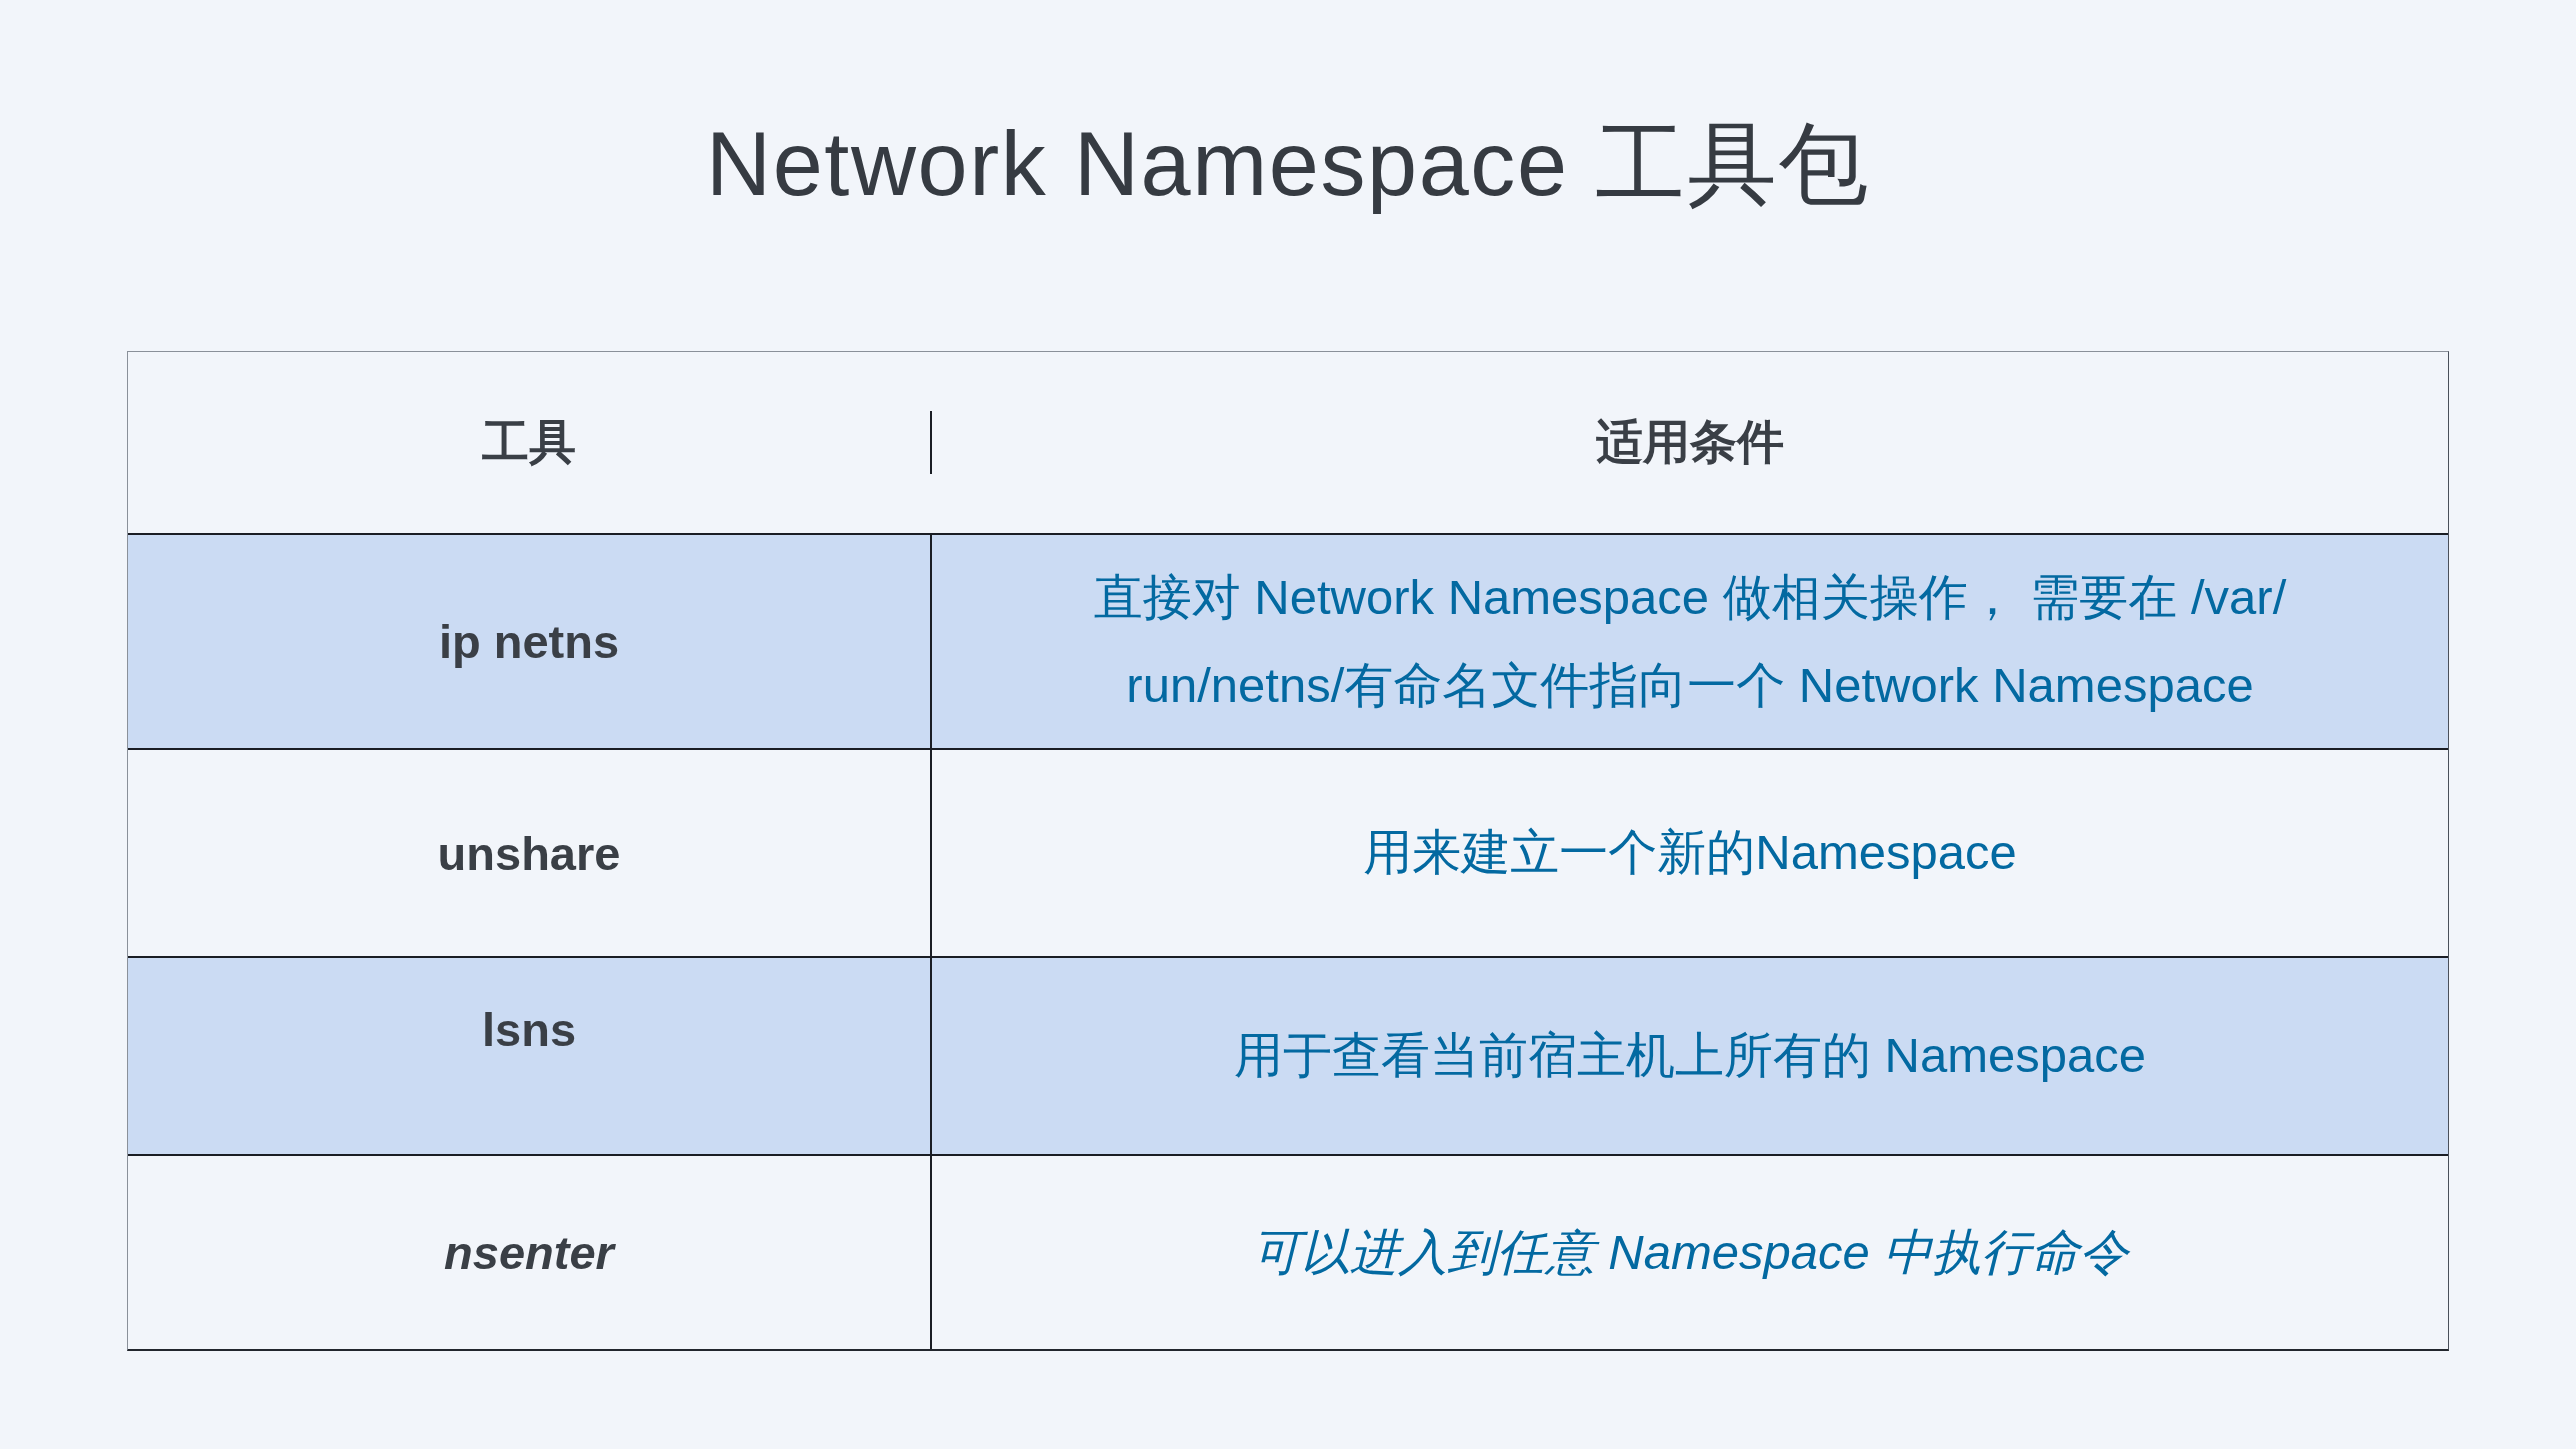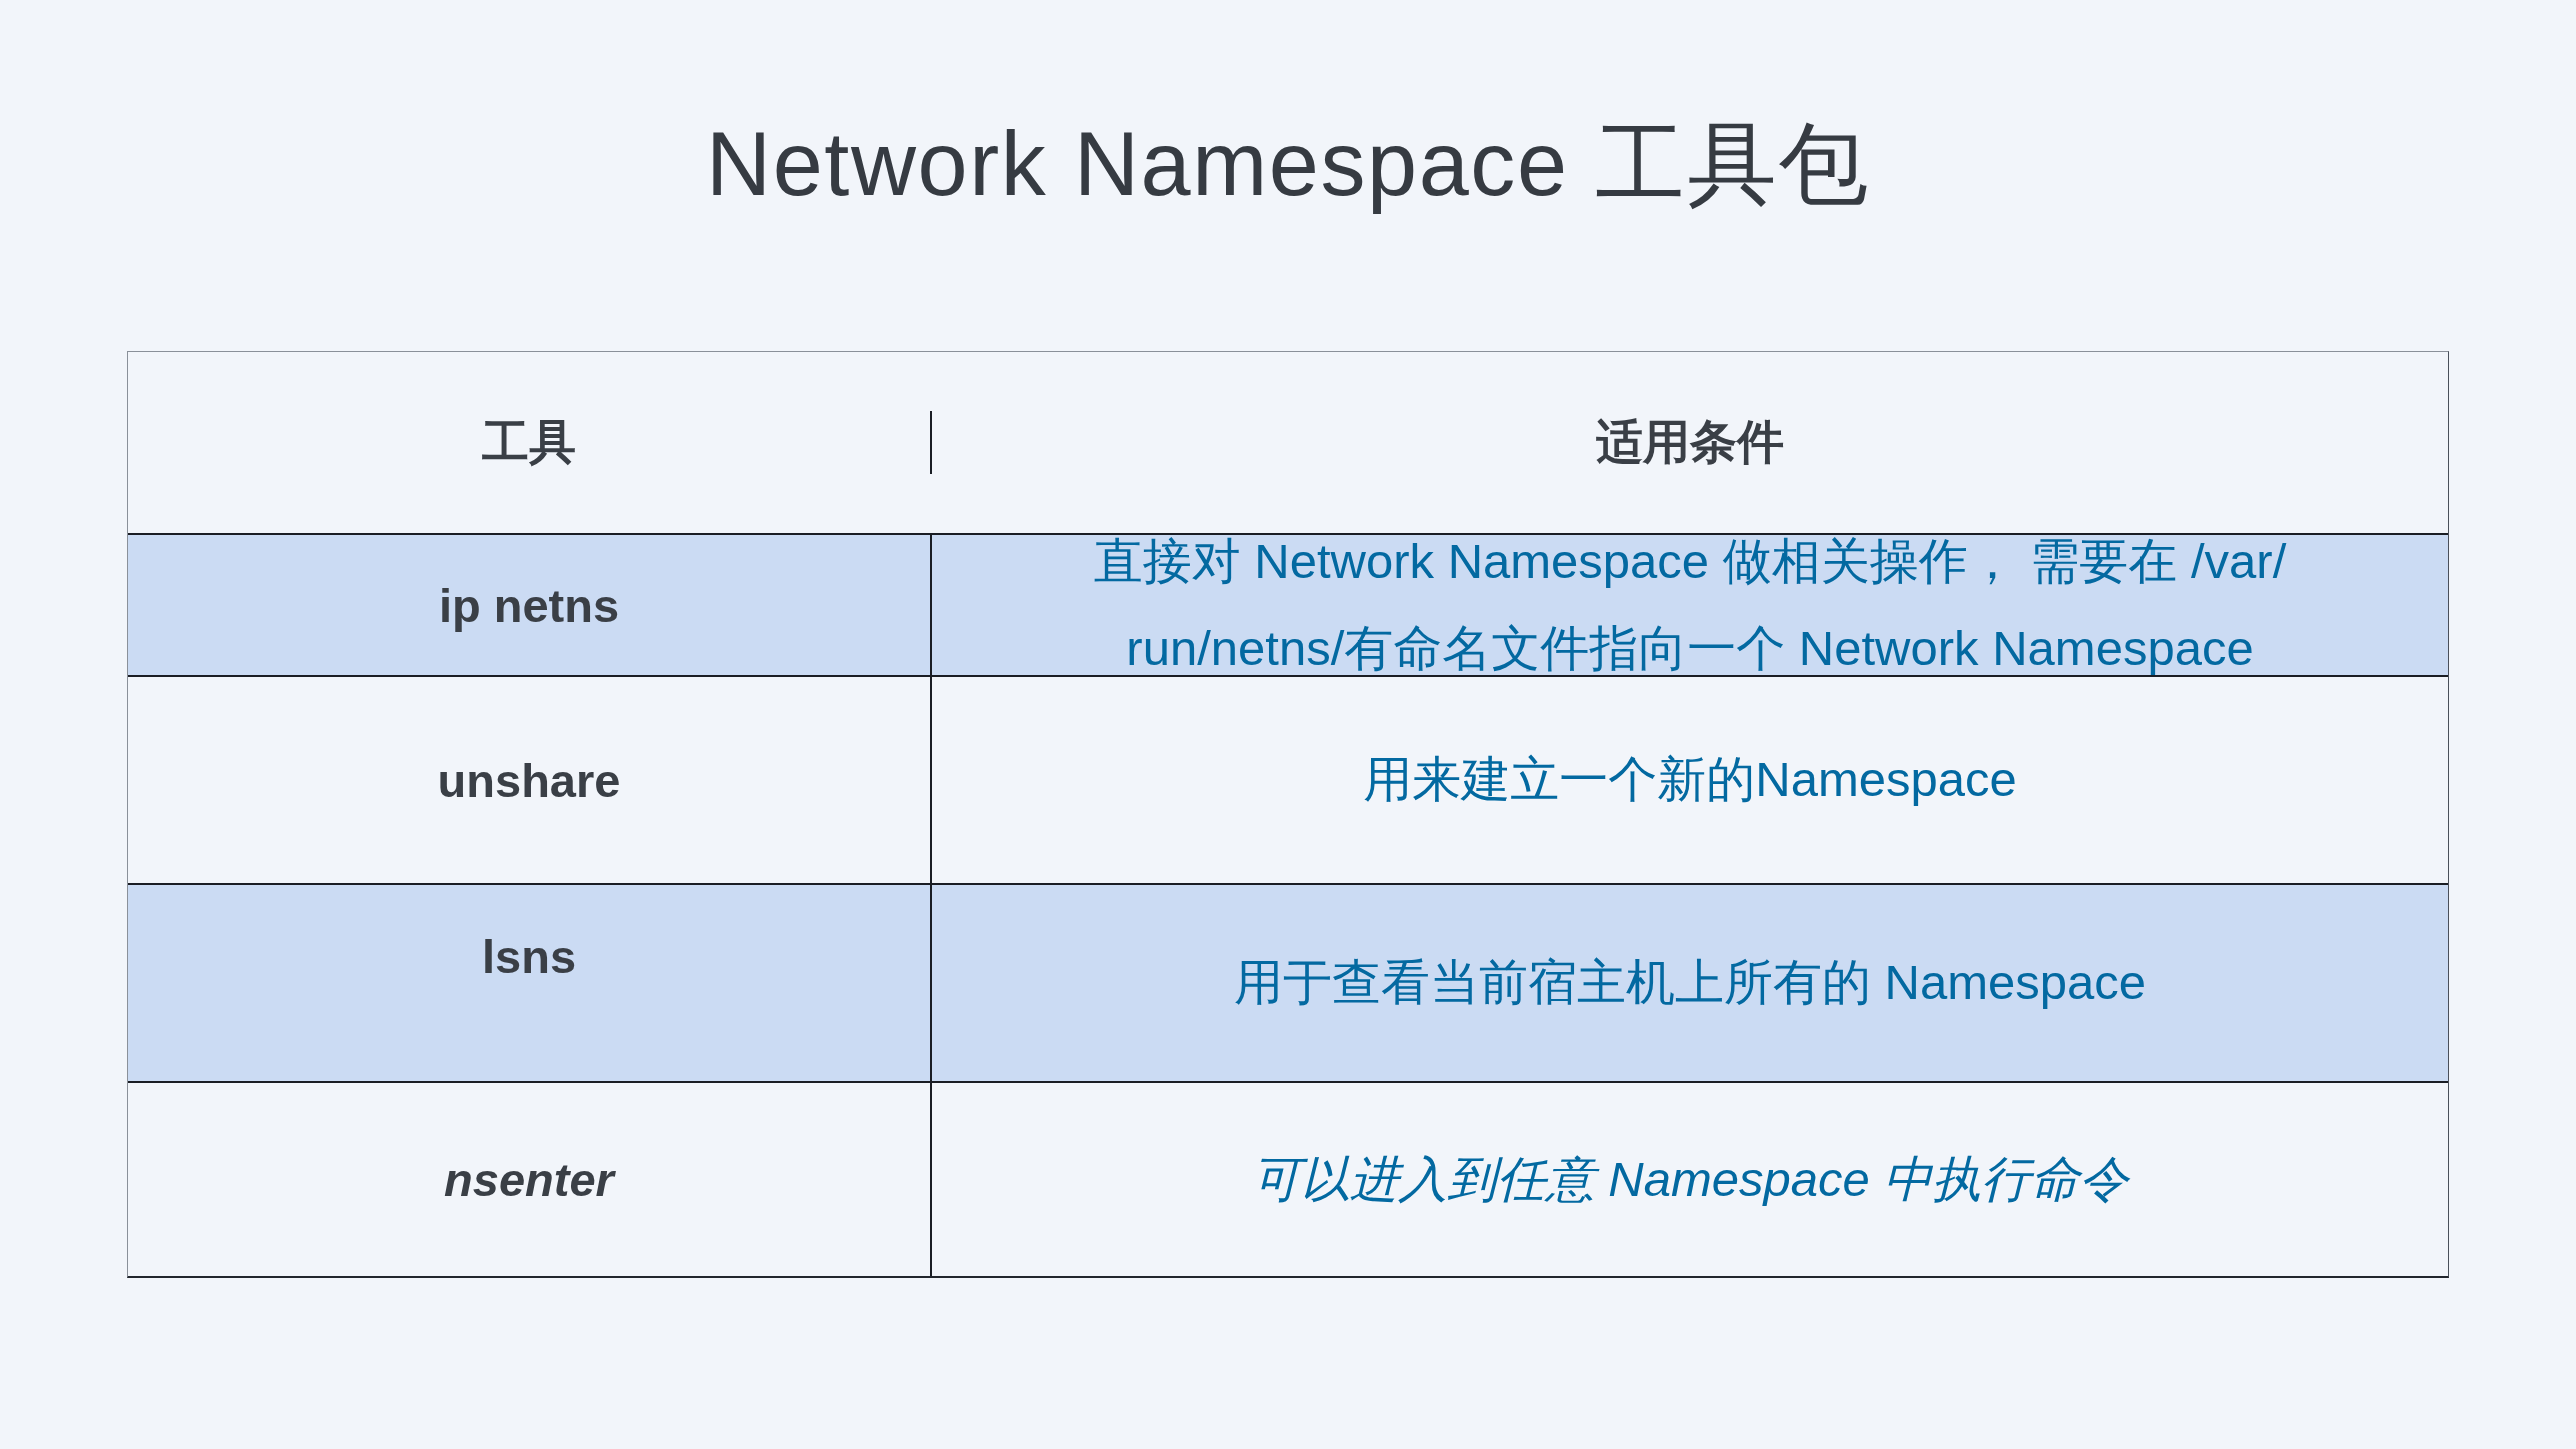--- a/index.html
+++ b/index.html
@@ -28,21 +28,21 @@
     border-top:1.6px solid #8a9099;
     border-left:1.6px solid #8a9099;
     border-right:1.6px solid #4a505a;
     border-bottom:2.4px solid #22262d;
     display:flex;
     flex-direction:column;
   }
   .row { display:flex; box-sizing:border-box; }
   .row + .row { border-top:2.4px solid #1a1d24; }
   .row-header { height:181px;align-items:center; }
-  .row-1 { height:142px; }
+  .row-1 { height:215px; }
   .row-2 { height:208px; }
   .row-3 { height:198px; }
   .row-4 { height:195px;font-style:italic; }
   .row-blue { background:#cbdbf3; }
   .cell {
     display:flex;
     align-items:center;
     justify-content:center;
     text-align:center;
     box-sizing:border-box;

